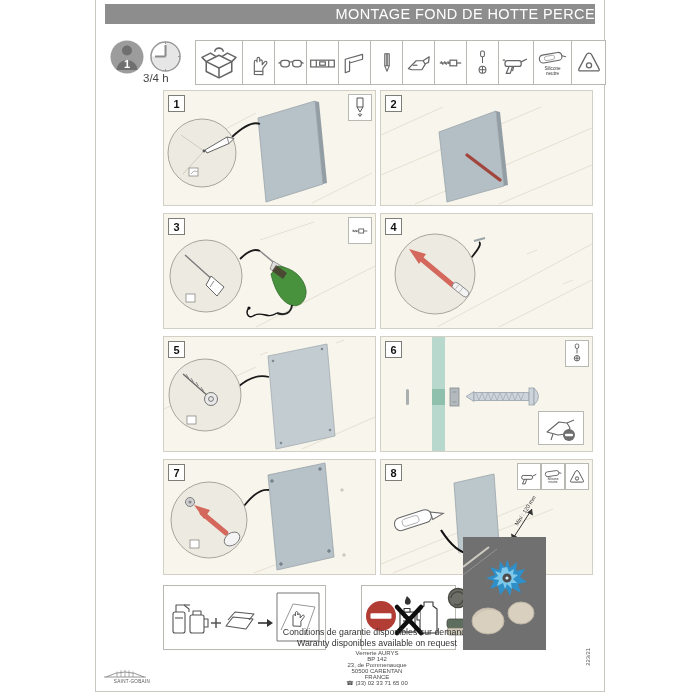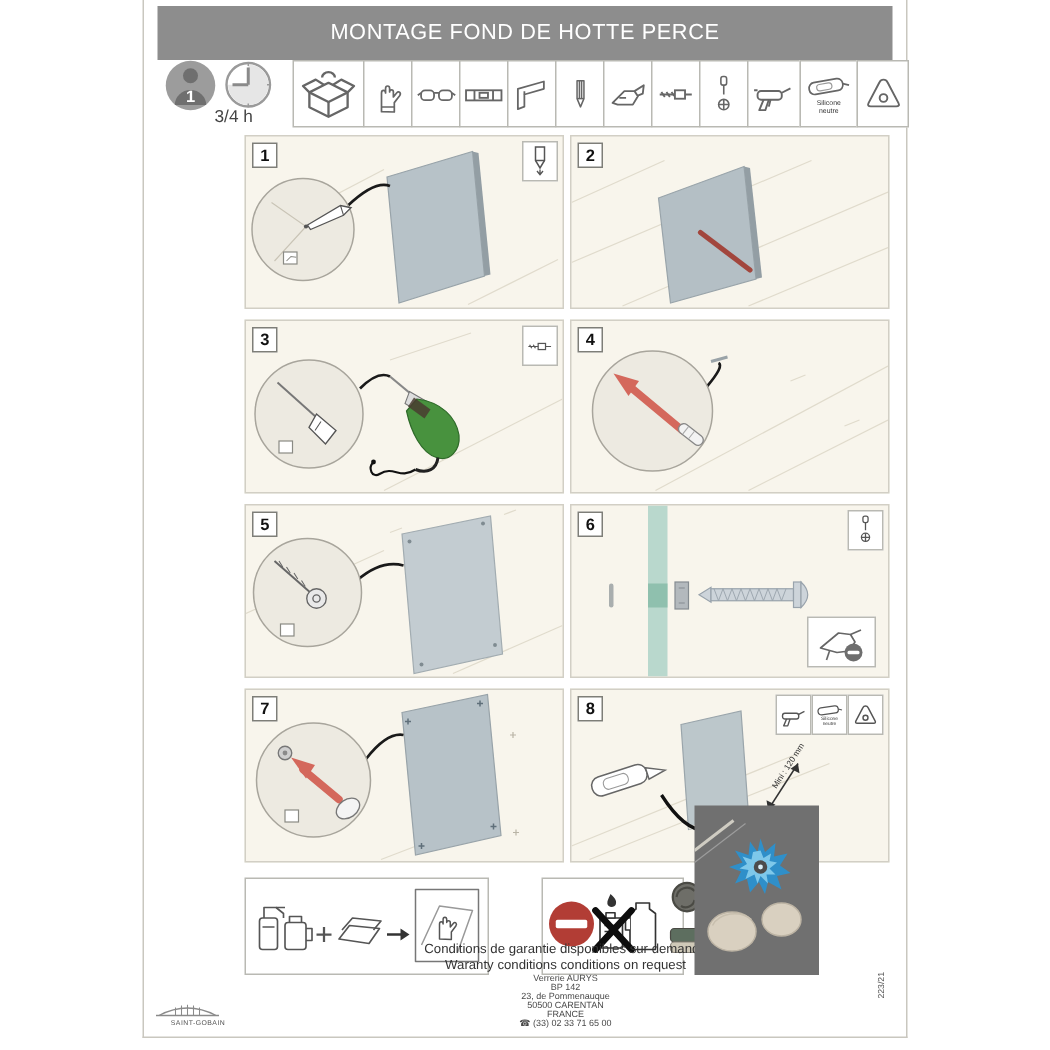--- a/index.html
+++ b/index.html
@@ -1,20 +1,20 @@
 <!DOCTYPE html>
 <html><head>
 <meta charset="utf-8">
 <style>
   html,body{margin:0;padding:0;background:#fff;font-family:"Liberation Sans",sans-serif;}
   #stage{position:relative;width:700px;height:700px;background:#fff;overflow:hidden;}
   .abs{position:absolute;}
   #page{position:absolute;left:95px;top:0;width:508px;height:691px;background:#fff;border:1px solid #c9c7bf;border-top:none;}
-  #titlebar{position:absolute;left:9px;right:9px;top:4px;height:36px;background:#8d8d8d;color:#fff;
-    display:flex;align-items:center;justify-content:center;font-size:14.5px;letter-spacing:.4px;}
+  #titlebar{position:absolute;left:9px;right:9px;top:4px;height:20px;background:#8d8d8d;color:#fff;
+    display:flex;align-items:center;justify-content:flex-end;font-size:14.5px;letter-spacing:.4px;}
   .toolbox-row{position:absolute;left:100px;top:40px;height:45px;display:flex;}
   .tool{border:1px solid #b9b9b3;background:#fff;margin-left:-1px;display:flex;align-items:center;justify-content:center;flex-direction:column;}
   .panel{position:absolute;width:211px;height:114px;background:#f8f5ec;border:1px solid #d2cfc5;}
   .panel svg.scene{position:absolute;left:0;top:0;width:100%;height:100%;}
   .badge{position:absolute;left:4px;top:4px;width:15px;height:15px;background:#fff;border:1px solid #7e7e78;
     font-size:11px;font-weight:bold;color:#111;display:flex;align-items:center;justify-content:center;z-index:3;}
   .mini{position:absolute;top:3px;width:22px;height:25px;background:#fff;border:1px solid #b9b9b3;
     display:flex;align-items:center;justify-content:center;flex-direction:column;z-index:3;}
   .carebox{position:absolute;top:585px;height:63px;background:#fff;border:1px solid #b9b9b3;}
   .siliconetxt{font-size:4.6px;line-height:5px;color:#333;text-align:center;}
@@ -461,21 +461,21 @@
         <path d="M6,12 a7,7 0 0 1 12,-4 M18,14 a6,6 0 0 1 -9,4" fill="none" stroke="#4a4a44" stroke-width="1.4"></path>
       </g>
       <g>
         <rect x="2" y="33" width="22" height="9" rx="2.5" fill="#5d6e5f" stroke="#4a4a44" stroke-width="0.8"></rect>
         <rect x="2" y="42" width="22" height="7" rx="2.5" fill="#cfc9b8" stroke="#8a857a" stroke-width="0.8"></rect>
       </g>
     </svg>
   </div>
 
   <div class="ftr" style="top:627px;font-size:8.8px;">Conditions de garantie disponibles sur demande</div>
-  <div class="ftr" style="top:638px;font-size:8.8px;">Waranty conditions conditions on request</div>
+  <div class="ftr" style="top:638px;font-size:8.8px;">Waranty disponibles available on request</div>
   <div class="ftr addr" style="top:650px;">Verrerie AURYS</div>
   <div class="ftr addr" style="top:656px;">BP 142</div>
   <div class="ftr addr" style="top:662px;">23, de Pommenauque</div>
   <div class="ftr addr" style="top:668px;">50500 CARENTAN</div>
   <div class="ftr addr" style="top:674px;">FRANCE</div>
   <div class="ftr addr" style="top:680px;">☎ (33) 02 33 71 65 00</div>
 
   <div id="brand">
     <svg width="46" height="13" viewBox="0 0 46 13">
       <path d="M4,11 Q23,1 42,11" fill="none" stroke="#8a8a8a" stroke-width="0.9"></path>

